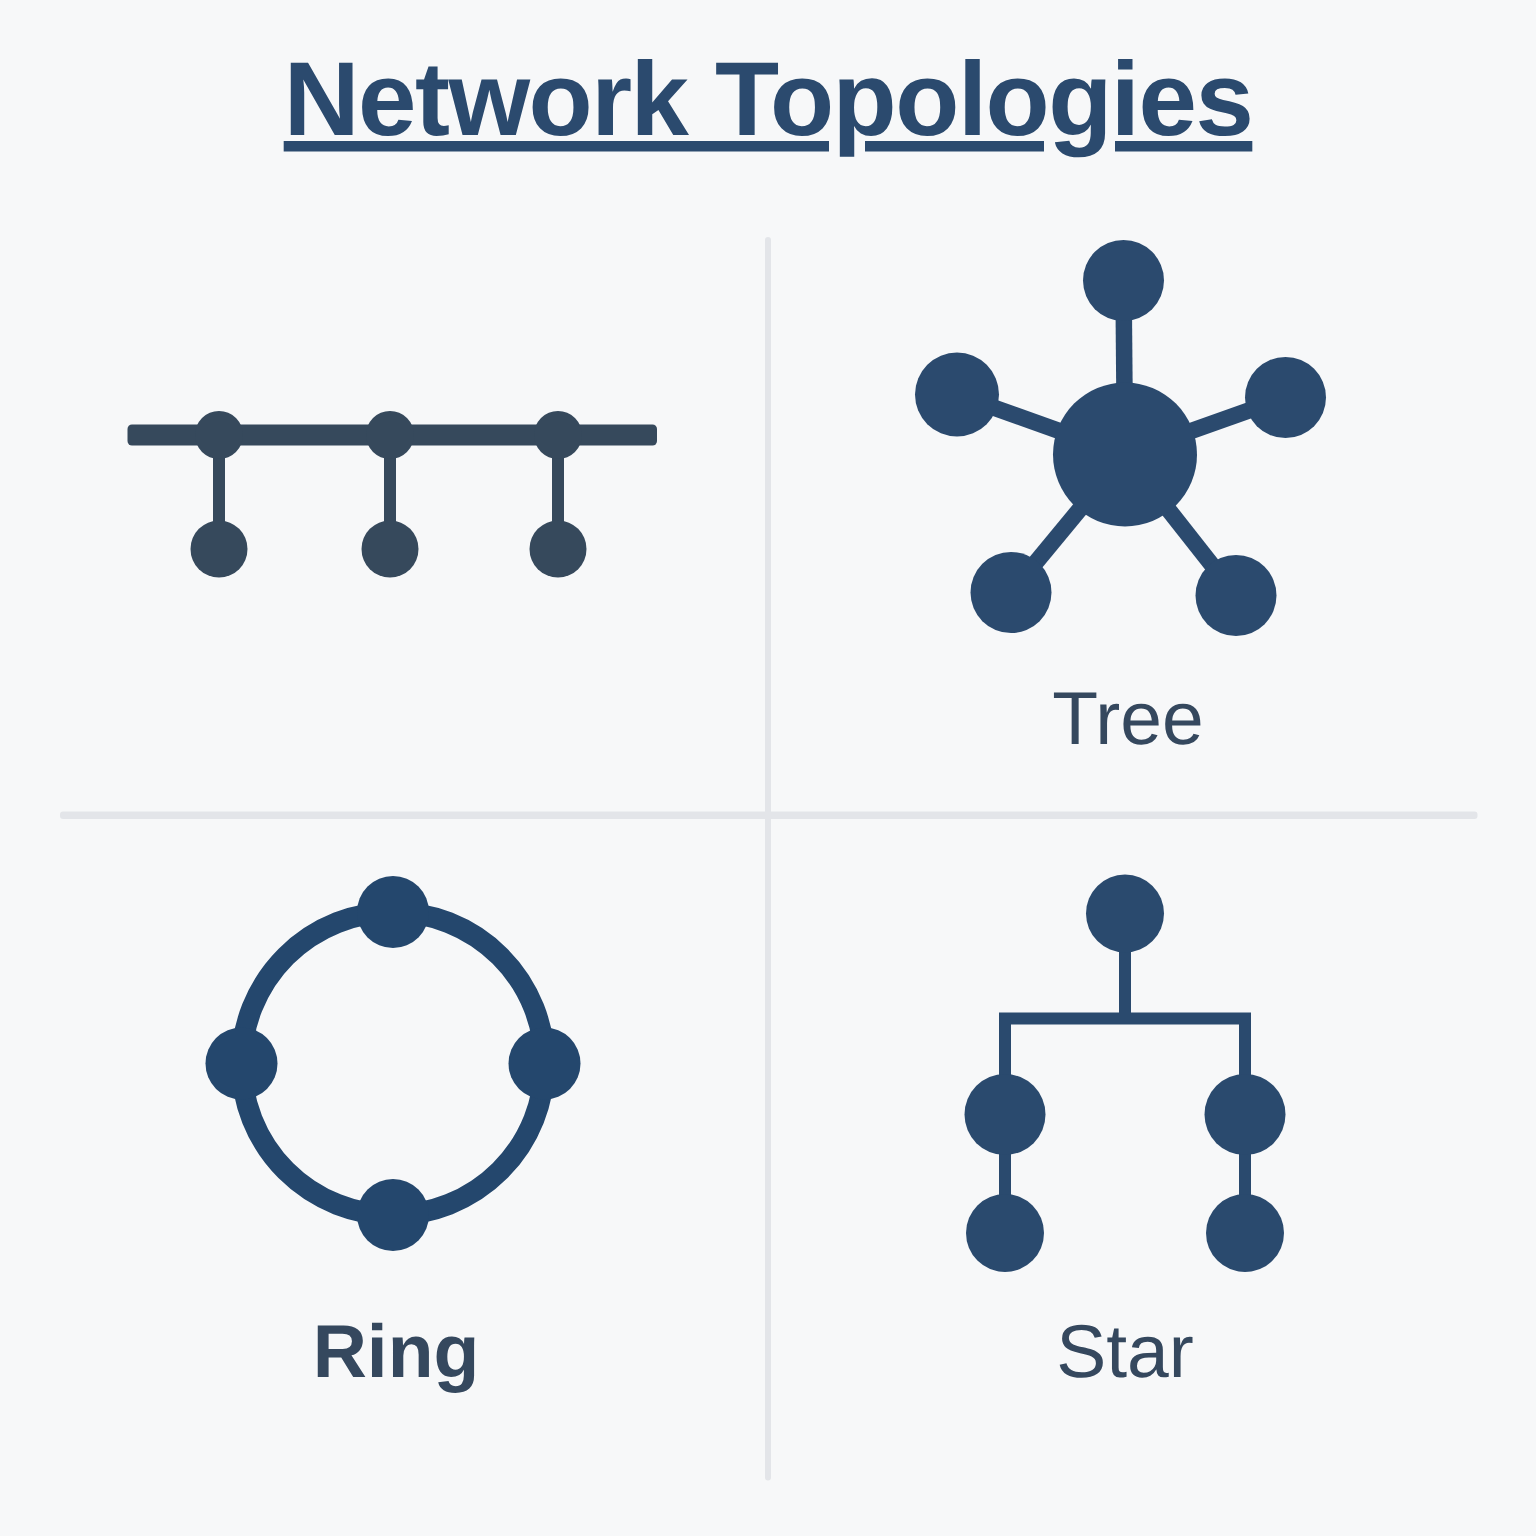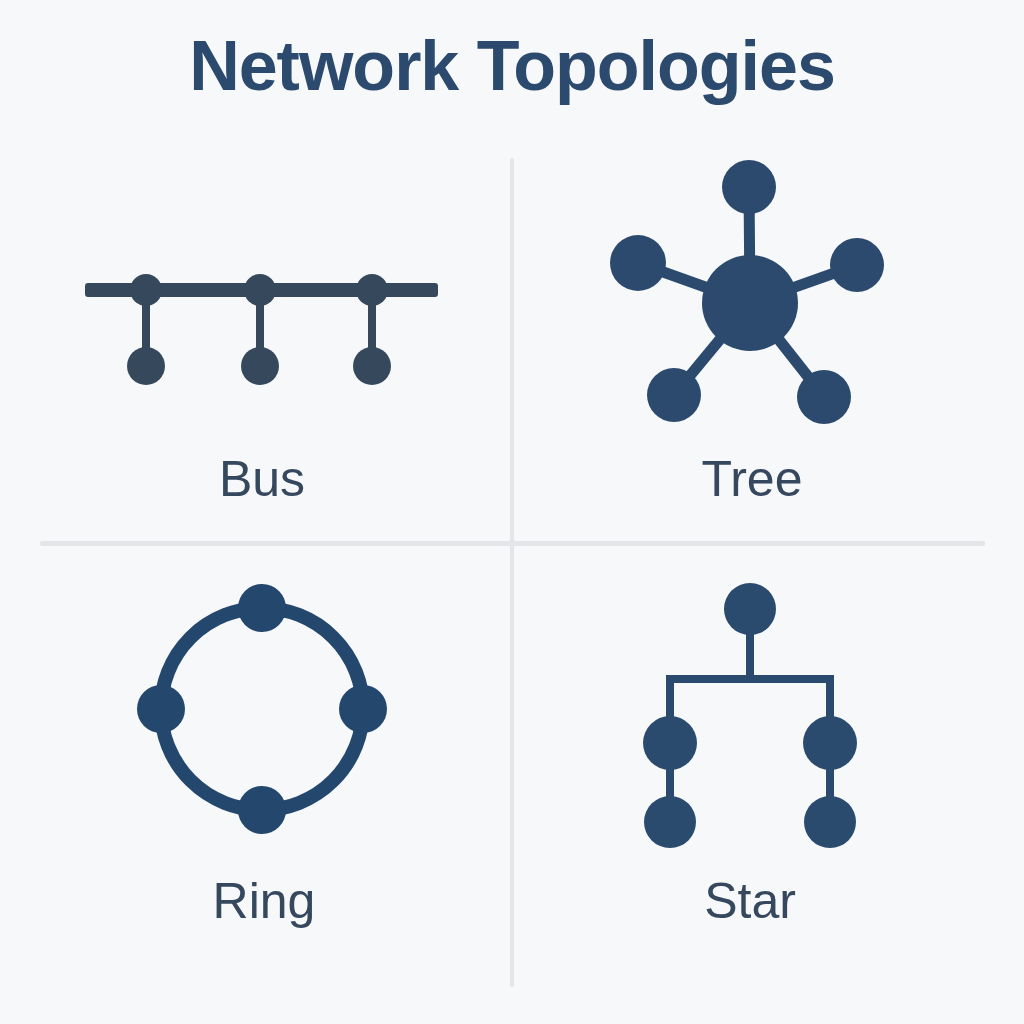--- a/index.html
+++ b/index.html
@@ -28,20 +28,21 @@
   .title {
     position: absolute;
     top: 26px;
     left: 0;
     width: 1024px;
     text-align: center;
     font-size: 70px;
     font-weight: bold;
     letter-spacing: -1px;
     color: var(--title_text);
+    text-decoration: underline;
   }
   .divider-v {
     position: absolute;
     left: 510px;
     top: 158px;
     width: 4px;
     height: 829px;
     background: var(--divider);
     border-radius: 2px;
   }
@@ -69,21 +70,21 @@
   .quad-label {
     position: absolute;
     width: 320px;
     text-align: center;
     font-size: 50px;
     font-weight: 400;
     color: var(--label_text);
   }
   #bus-label  { left: 102px; top: 450px; }
   #star-label { left: 592px; top: 450px; }
-  #ring-label { left: 104px; top: 872px; }
+  #ring-label { left: 104px; top: 872px; font-weight: bold; }
   #tree-label { left: 590px; top: 872px; }
 </style>
 </head>
 <body>
 
 <div class="canvas">
 
   <div class="title">Network Topologies</div>
 
   <div class="divider-v"></div>
@@ -126,18 +127,17 @@
 
   <svg id="tree-svg" class="icon-svg" width="244" height="282" viewBox="628 573 244 282">
     <path class="tree-line" d="M750 620 L750 679 M666 679 L834 679 M670 675 L670 743 M830 675 L830 743 M670 743 L670 822 M830 743 L830 822"></path>
     <circle class="tree-shape" cx="750" cy="609" r="26"></circle>
     <circle class="tree-shape" cx="670" cy="743" r="27"></circle>
     <circle class="tree-shape" cx="830" cy="743" r="27"></circle>
     <circle class="tree-shape" cx="670" cy="822" r="26"></circle>
     <circle class="tree-shape" cx="830" cy="822" r="26"></circle>
   </svg>
 
-  <div id="bus-label" class="quad-label">Bus</div>
   <div id="star-label" class="quad-label">Tree</div>
   <div id="ring-label" class="quad-label">Ring</div>
   <div id="tree-label" class="quad-label">Star</div>
 
 </div>
 
 </body></html>

